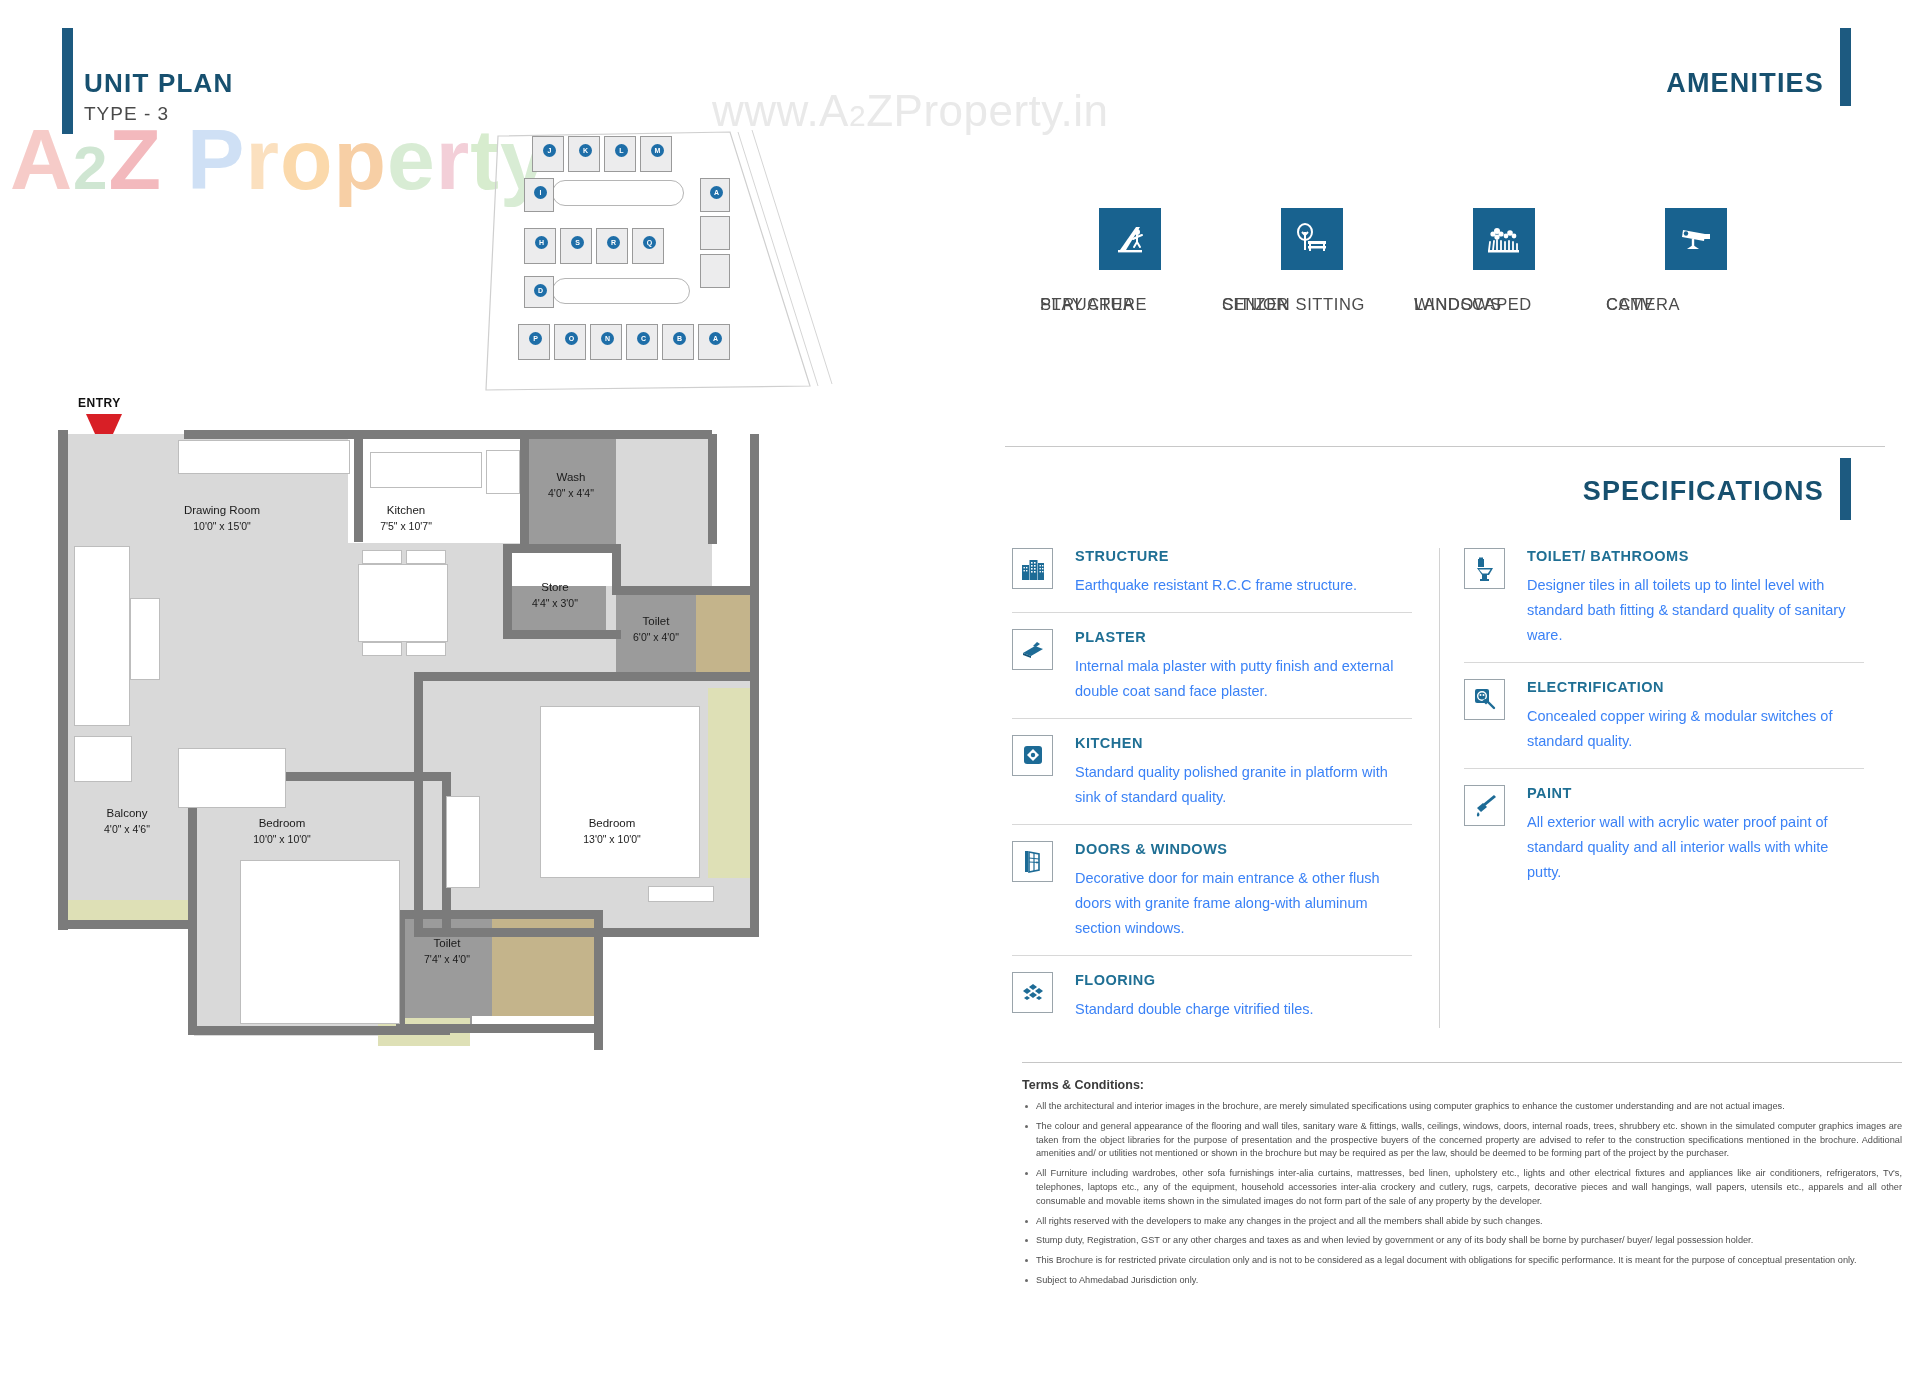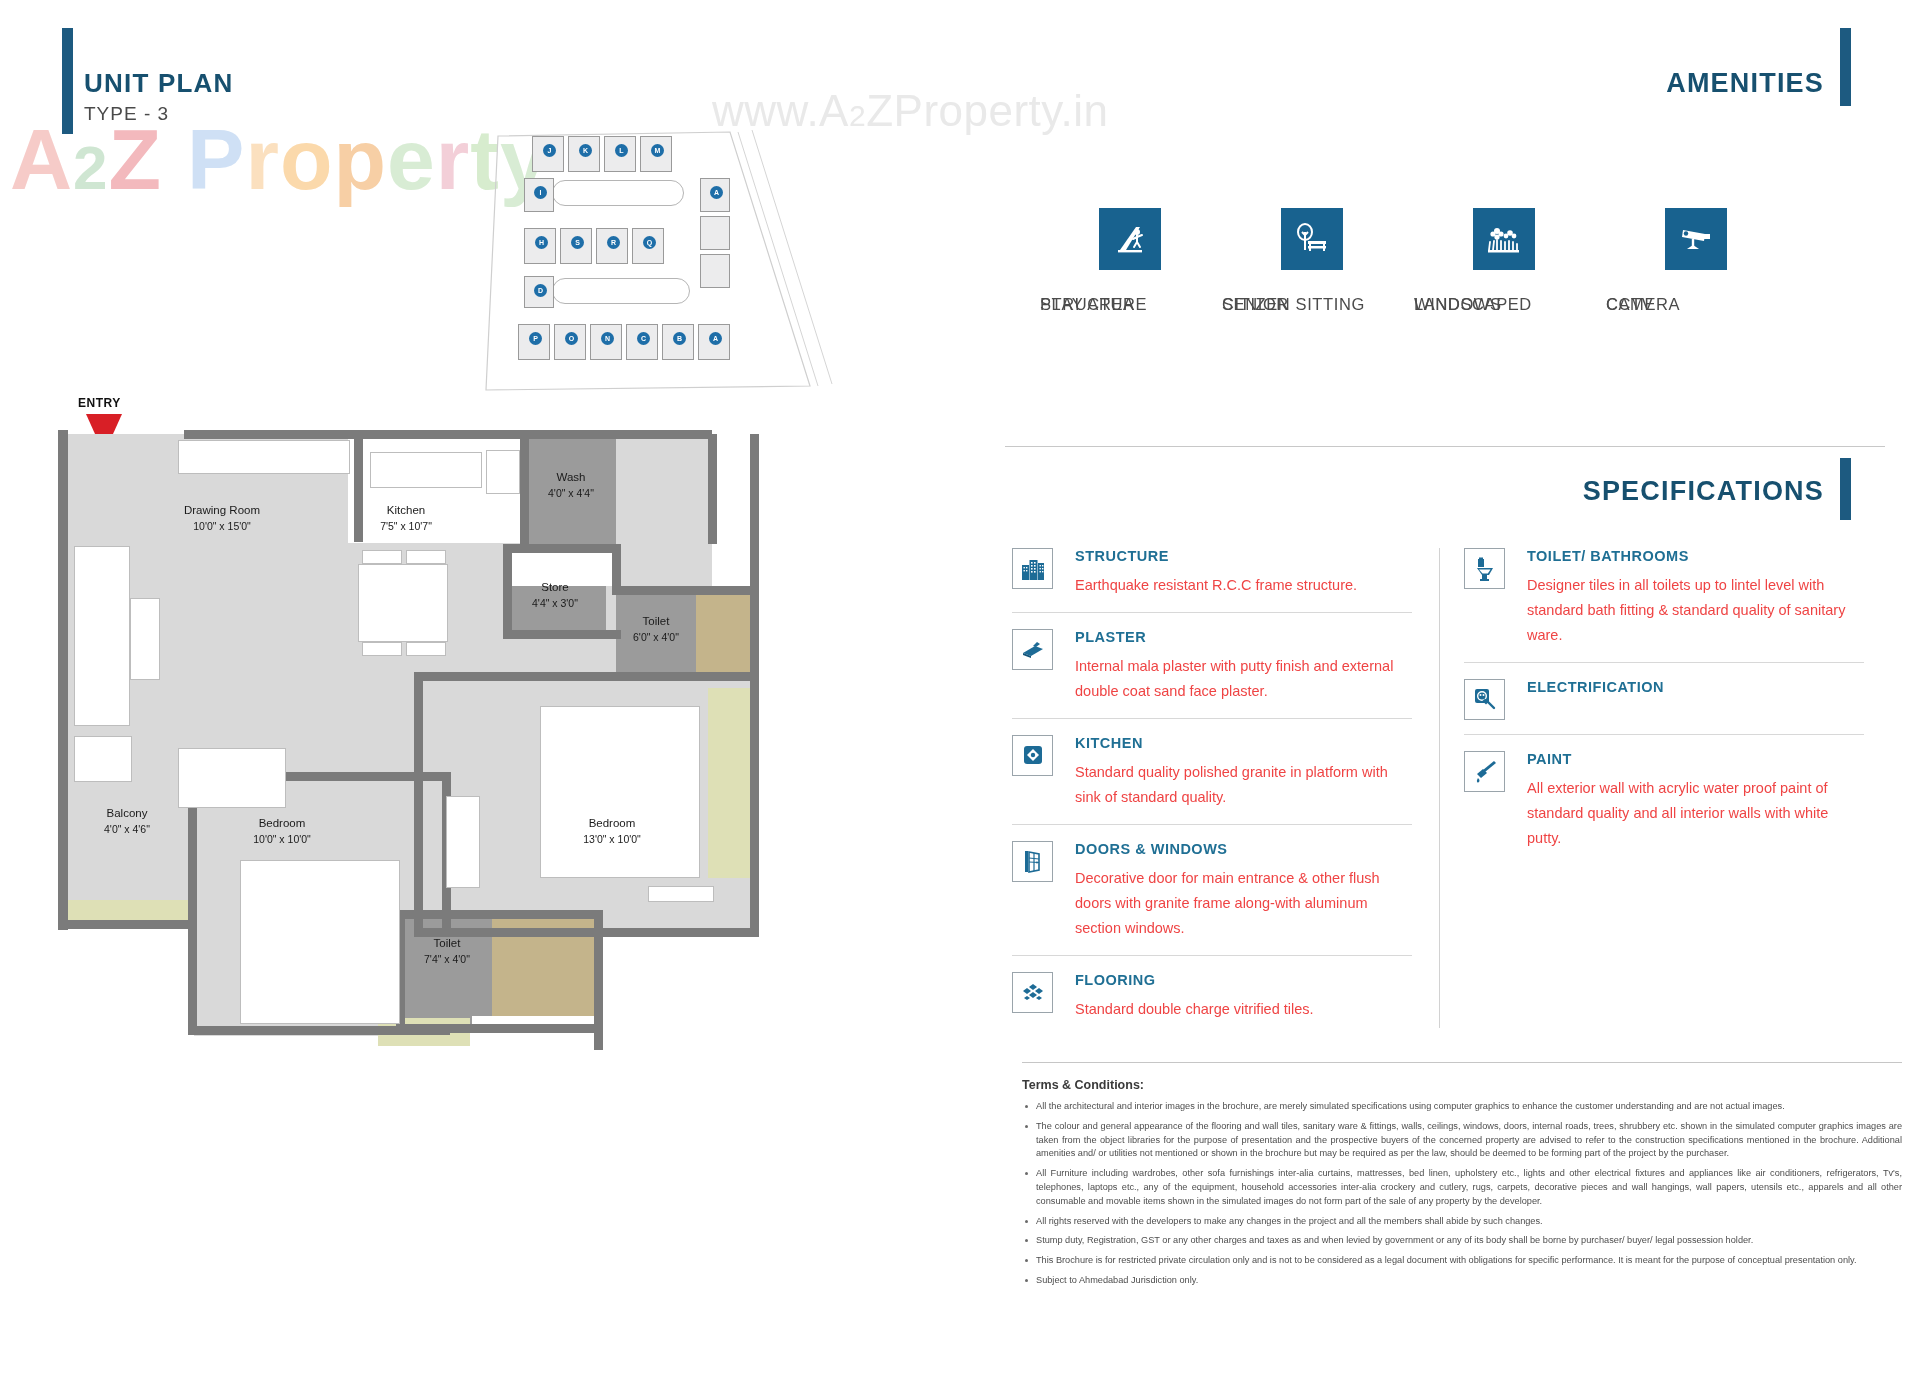--- a/index.html
+++ b/index.html
@@ -92,21 +92,21 @@
   .spec-item { position:relative; display:flex; padding:0 0 14px 0; }
   .spec-item + .spec-item { border-top:1px solid #d8d8d8; padding-top:16px; }
   .spec-ico {
     flex:0 0 41px; width:41px; height:41px; border:1px solid #9aa4ab;
     display:flex; align-items:center; justify-content:center; margin-right:22px;
   }
   .spec-txt { flex:1; }
   .spec-title {
     font-size:14.5px; font-weight:bold; color:#1f6f94; letter-spacing:.5px; margin-bottom:9px;
   }
-  .spec-body { font-size:14.5px; color:#ef4444; line-height:1.72; }
+  .spec-body { font-size:14.5px; color:#3b82f6; line-height:1.72; }
 
   
   .terms { position:absolute; left:1022px; top:1078px; width:880px; }
   .terms-rule { position:absolute; left:1022px; top:1062px; width:880px; height:1px; background:#c6c6c6; }
   .terms-h { font-size:12.5px; font-weight:bold; color:#3a3a3a; margin-bottom:8px; }
   .terms li {
     list-style:none; position:relative; font-size:9.2px; color:#4d4d4d;
     line-height:1.5; margin-bottom:6px; padding-left:14px; text-align:justify;
   }
   .terms li::before {
@@ -409,20 +409,21 @@
             <rect x="3" y="3" width="14" height="14" rx="2" fill="#1d6b96"></rect>
             <circle cx="10" cy="10" r="4.3" fill="none" stroke="#ffffff" stroke-width="1.4"></circle>
             <circle cx="8.5" cy="9" r="1" fill="#ffffff"></circle>
             <circle cx="11.5" cy="9" r="1" fill="#ffffff"></circle>
             <path d="M14 14 L22 22" stroke="#1d6b96" stroke-width="2.4" stroke-linecap="round"></path>
             <path d="M12.5 13 L16 16.5 L14 18.5 L10.5 15 Z" fill="#1d6b96"></path>
           </svg>
         </div>
         <div class="spec-txt">
           <div class="spec-title">ELECTRIFICATION</div>
+          <div class="spec-body">Concealed copper wiring &amp; modular switches of standard quality.</div>
         </div>
       </div>
 
       <div class="spec-item">
         <div class="spec-ico">
           <svg width="26" height="26" viewBox="0 0 26 26">
             <path d="M22 3 L24 5 L13 14 L11 12 Z" fill="#1d6b96"></path>
             <path d="M11 11 L15 15 L9 20 L5 16 Z" fill="#1d6b96"></path>
             <path d="M6 20 Q4 23 5.5 24.5 Q7.5 25 7.5 22 Z" fill="#1d6b96"></path>
           </svg>

